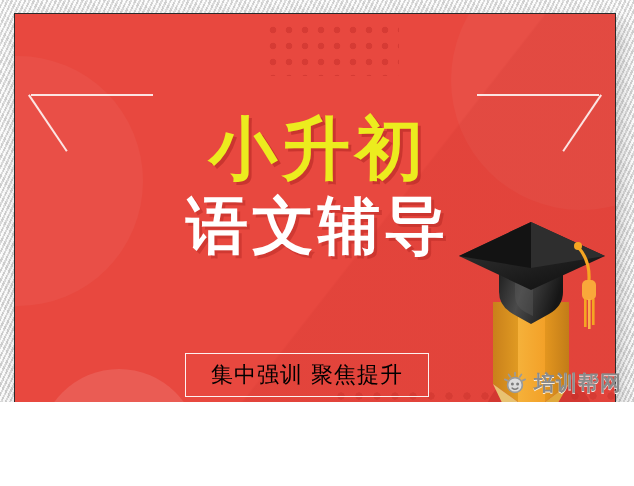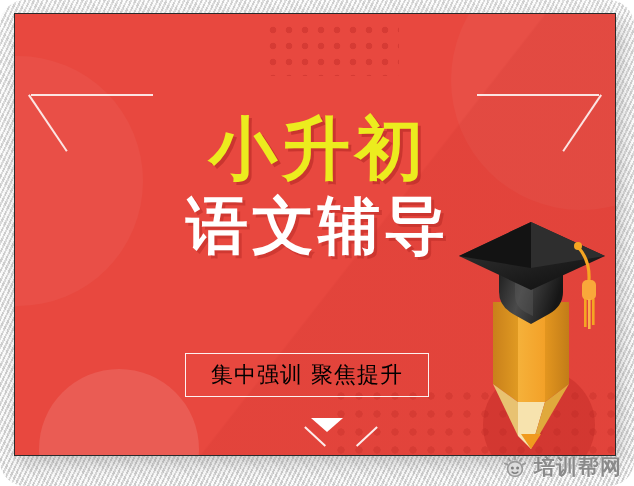--- a/index.html
+++ b/index.html
@@ -11,28 +11,27 @@
     width: 634px;
     height: 486px;
     overflow: hidden;
     font-family: "DejaVu Sans", "Liberation Sans", sans-serif;
   }
 
   
   #poster-root {
     position: relative;
     width: 634px;
-    height: 486px;
+    height: 402px;
     background-color: #e4e4e4;
     background-image:
       repeating-linear-gradient(115deg, rgba(255,255,255,.85) 0px, rgba(255,255,255,.85) 2px, rgba(200,200,200,.55) 2px, rgba(200,200,200,.55) 4px),
       repeating-linear-gradient(55deg, rgba(255,255,255,.55) 0px, rgba(255,255,255,.55) 3px, rgba(190,190,190,.35) 3px, rgba(190,190,190,.35) 6px),
       linear-gradient(180deg, #eaeaea 0%, #e2e2e2 60%, #dadada 100%);
     overflow: hidden;
-    border-radius: 25px;
   }
 
   
   #card-shadow {
     position: absolute;
     left: 20px;
     top: 22px;
     width: 600px;
     height: 440px;
     background: rgba(120,120,120,.40);

